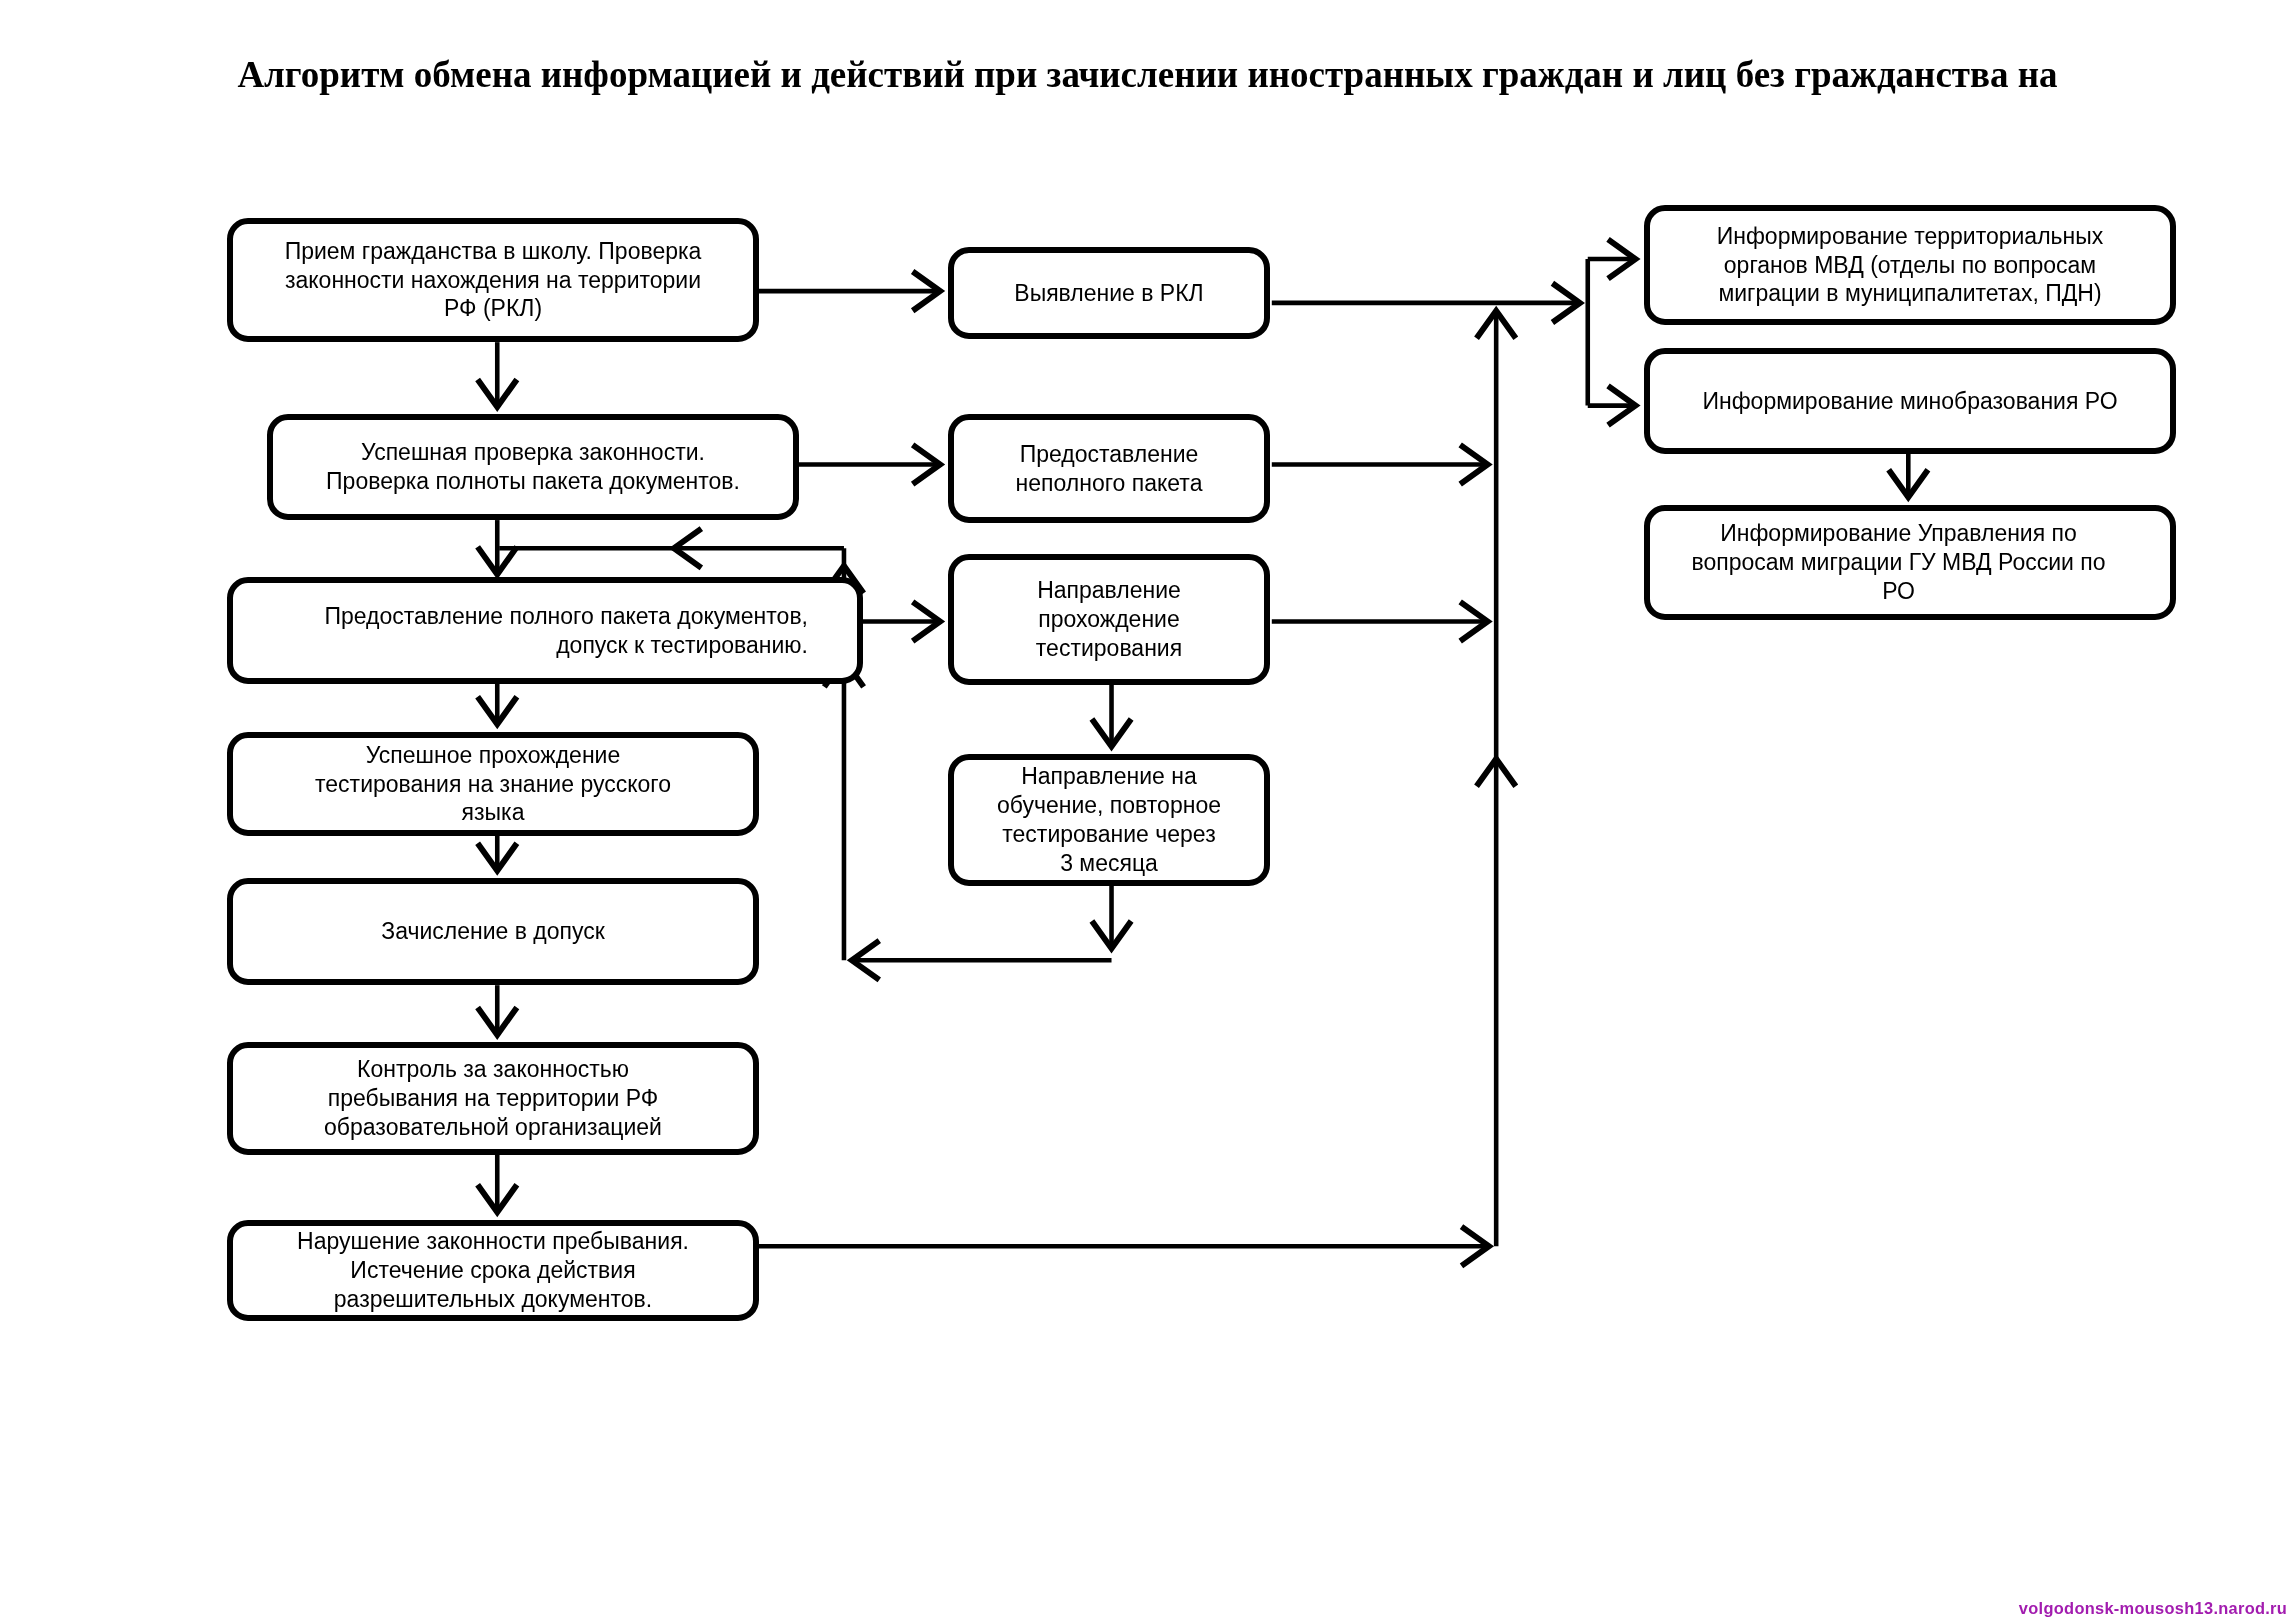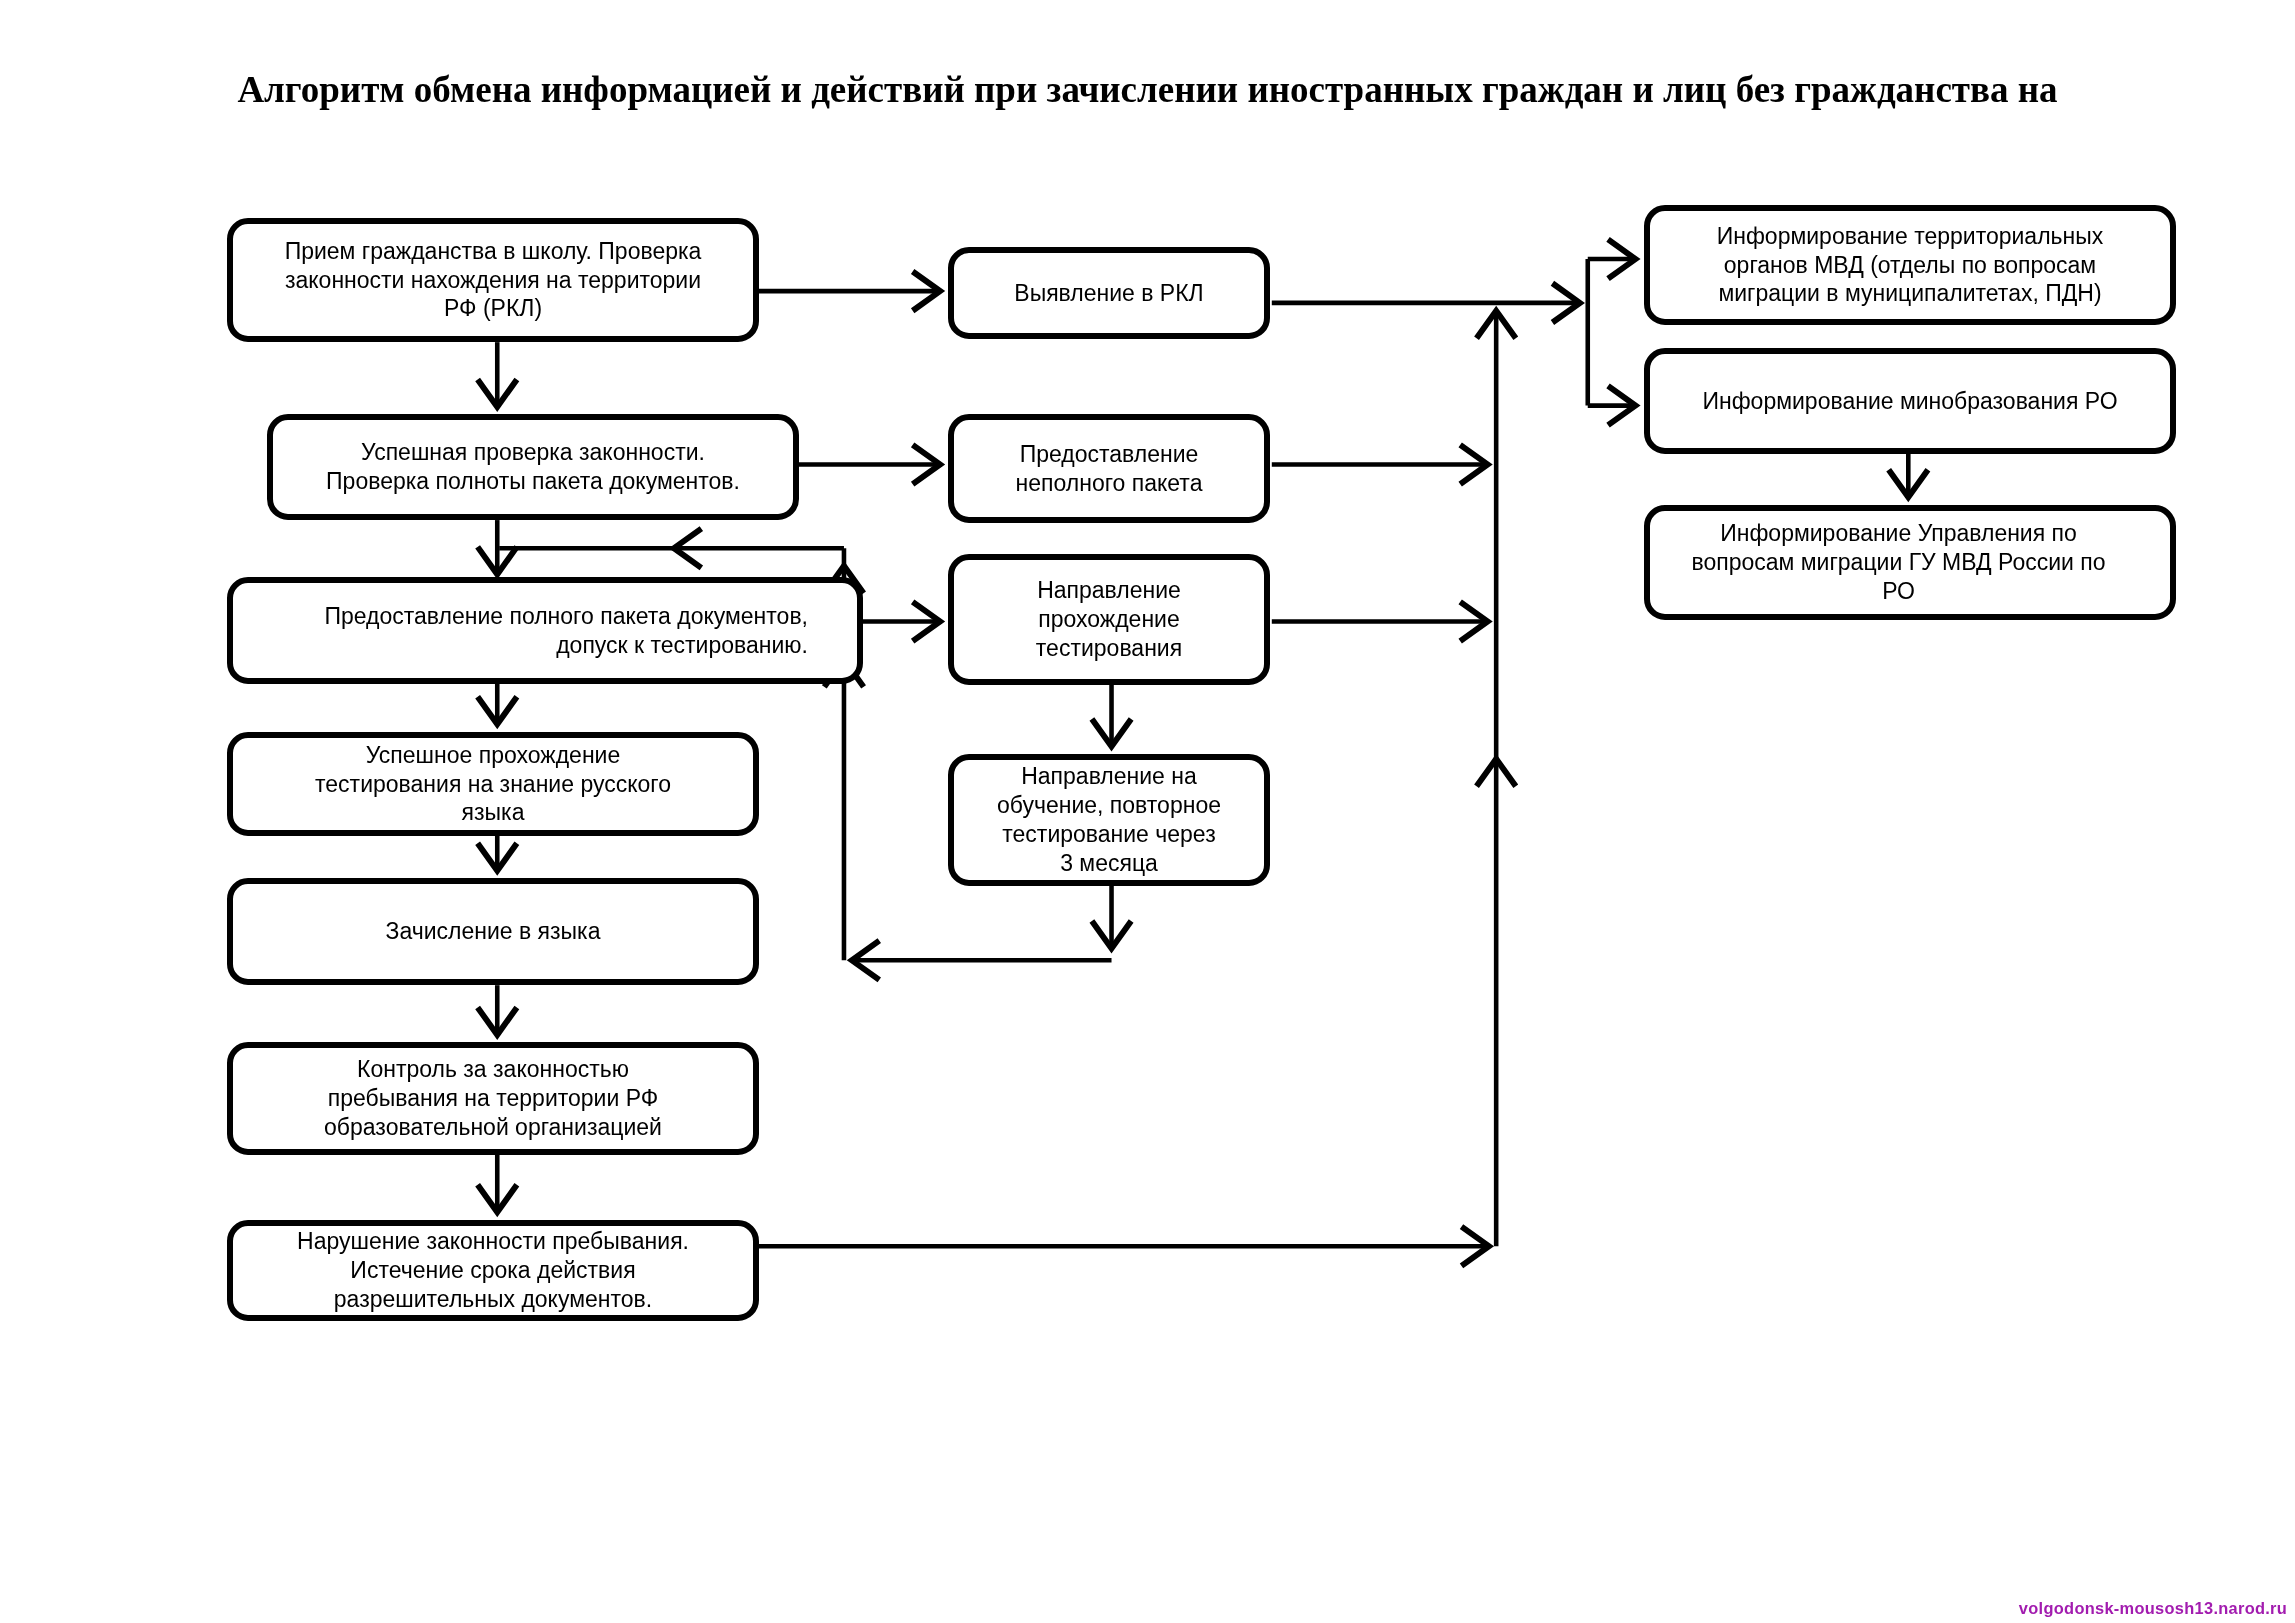--- a/index.html
+++ b/index.html
@@ -11,21 +11,21 @@
     position: relative;
     width: 2295px;
     height: 1623px;
     font-family: "Liberation Sans", sans-serif;
     color: #000000;
     overflow: hidden;
   }
   .title {
     position: absolute;
     left: 0;
-    top: 65px;
+    top: 50px;
     width: 2295px;
     text-align: center;
     font-family: "Liberation Serif", serif;
     font-weight: bold;
     font-size: 37px;
     line-height: 1.36;
     color: #000000;
   }
   .connectors {
     position: absolute;
@@ -124,21 +124,21 @@
   <path class="flow" d="M1944,950 L2274,950" marker-end="url(#arrow)"></path>
   <path class="flow" d="M1160,1905 L2276,1905" marker-end="url(#arrow)"></path>
 
   <path class="flow" d="M2917,694 L2917,760" marker-end="url(#arrow)"></path>
 </svg>
 
 <div class="node pad-lg" style="left:227px; top:218px; width:532px; height:124px;">Прием гражданства в школу. Проверка законности нахождения на территории РФ (РКЛ)</div>
 <div class="node pad-lg" style="left:227px; top:414px; width:532px; height:106px;margin-left:40px;">Успешная проверка законности. Проверка полноты пакета документов.</div>
 <div class="node pad-lg" style="left:227px; top:577px; width:636px; height:107px;text-align:right;">Предоставление полного пакета документов, допуск к тестированию.</div>
 <div class="node pad-xl" style="left:227px; top:732px; width:532px; height:104px;">Успешное прохождение тестирования на знание русского языка</div>
-<div class="node pad-lg" style="left:227px; top:878px; width:532px; height:107px;">Зачисление в языка</div>
+<div class="node pad-lg" style="left:227px; top:878px; width:532px; height:107px;">Зачисление в допуск</div>
 <div class="node pad-xl" style="left:227px; top:1042px; width:532px; height:113px;">Контроль за законностью пребывания на территории РФ образовательной организацией</div>
 <div class="node pad-lg" style="left:227px; top:1220px; width:532px; height:101px;">Нарушение законности пребывания. Истечение срока действия разрешительных документов.</div>
 
 <div class="node pad-sm" style="left:948px; top:247px; width:322px; height:92px;">Выявление в РКЛ</div>
 <div class="node pad-md" style="left:948px; top:414px; width:322px; height:109px;">Предоставление неполного пакета</div>
 <div class="node pad-md" style="left:948px; top:554px; width:322px; height:131px;">Направление прохождение тестирования</div>
 <div class="node pad-md" style="left:948px; top:754px; width:322px; height:132px;">Направление на обучение, повторное тестирование через 3 месяца</div>
 
 <div class="node pad-xl" style="left:1644px; top:205px; width:532px; height:120px;">Информирование территориальных органов МВД (отделы по вопросам миграции в муниципалитетах, ПДН)</div>
 <div class="node pad-sm" style="left:1644px; top:348px; width:532px; height:106px;">Информирование минобразования РО</div>

